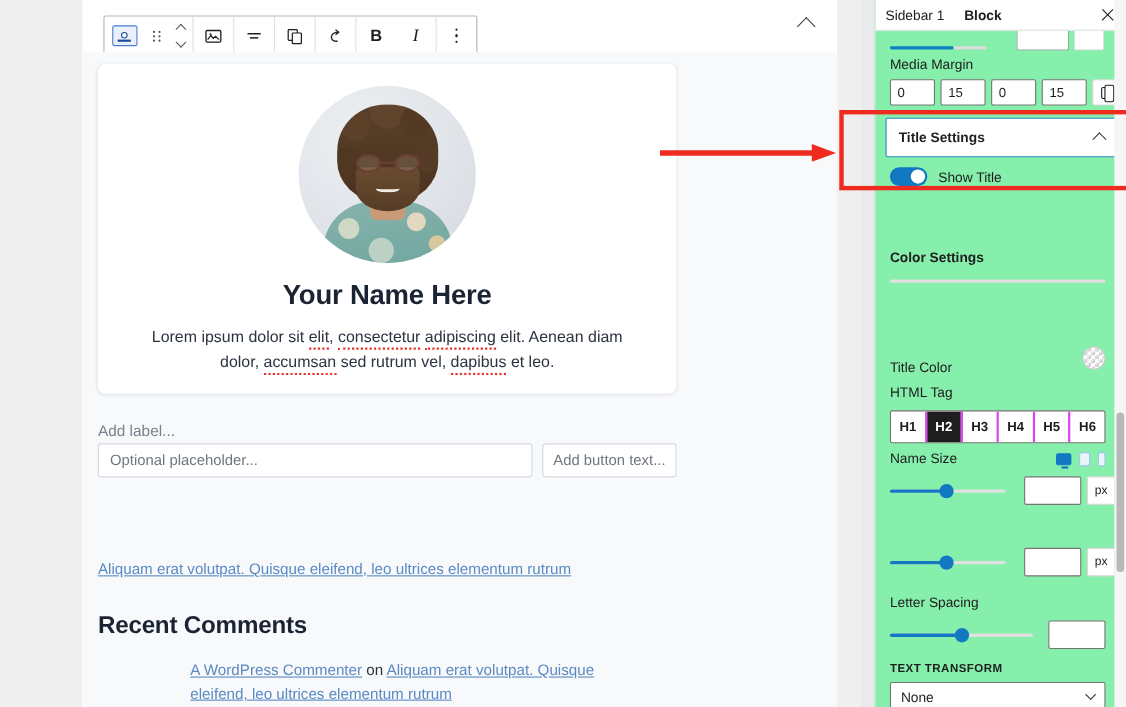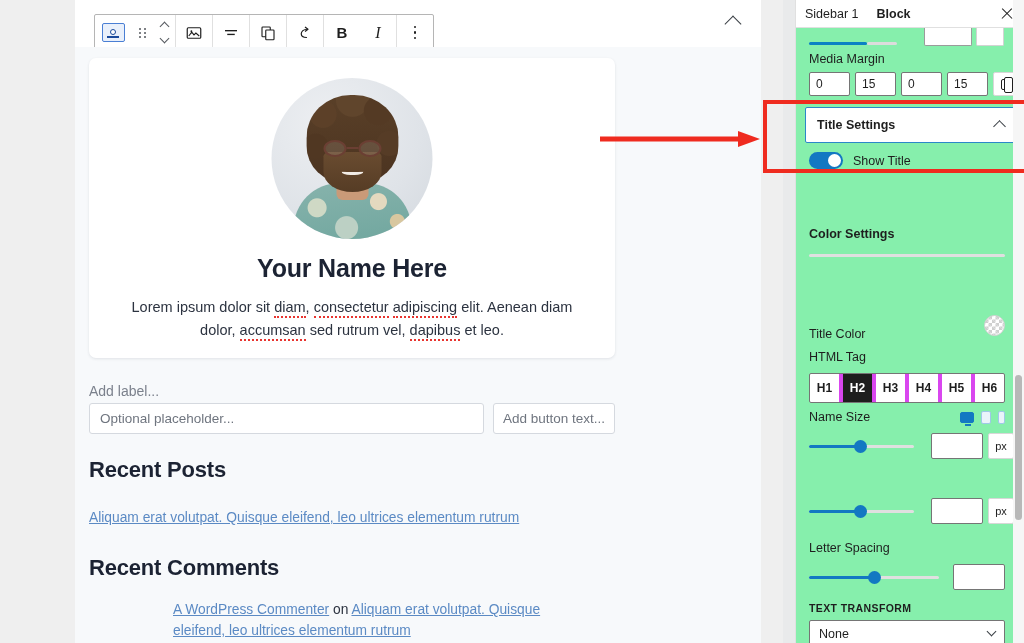--- a/index.html
+++ b/index.html
@@ -370,21 +370,21 @@
 
   .tag-group {
     position: absolute; left: 13px; top: 345px;
     width: 196px; height: 30px;
     border: 1px solid #757575; border-radius: 2px;
     display: flex; background: #fff; overflow: hidden;
   }
   .tag-btn {
     flex: 1; display: flex; align-items: center; justify-content: center;
     font-size: 12px; font-weight: bold; color: #1e1e1e;
-    border-right: 4px solid #d946ef;
+    border-right: 2px solid #d946ef;
     cursor: pointer;
   }
   .tag-btn:last-child { border-right: none; }
   .tag-btn.active { background: #1e1e1e; color: #ffffff; }
 
   .ctrl-label-row {
     position: absolute; left: 13px; width: 196px;
     display: flex; align-items: center; justify-content: space-between;
   }
   .dev-icons { display: flex; gap: 7px; align-items: center; }
@@ -556,31 +556,30 @@
           <div class="av-hair"></div>
           <div class="av-beard"></div>
           <div class="av-glasses">
               <span></span>
               <span></span>
             </div>
           <div class="av-smile"></div>
         </div>
         <div class="card-title">Your Name Here</div>
         <div class="card-desc">
-          <span>Lorem ipsum dolor sit </span><span class="sp">diam</span><span>, </span><span class="sp">consectetur</span><span> </span><span class="sp">adipiscing</span><span> elit. Aenean diam dolor, </span><span class="sp">accumsan</span><span> sed rutrum vel, </span><span class="sp">dapibus</span><span> et leo.</span>
+          <span>Lorem ipsum dolor sit </span><span class="sp">elit</span><span>, </span><span class="sp">consectetur</span><span> </span><span class="sp">adipiscing</span><span> elit. Aenean diam dolor, </span><span class="sp">accumsan</span><span> sed rutrum vel, </span><span class="sp">dapibus</span><span> et leo.</span>
         </div>
       </div>
 
       <div class="form-row-label">Add label...</div>
       <div class="form-row">
         <div class="form-input">Optional placeholder...</div>
         <div class="form-button">Add button text...</div>
       </div>
 
-      <div class="section-h2 posts-h">Recent Posts</div>
       <a class="post-link" href="#">Aliquam erat volutpat. Quisque eleifend, leo ultrices elementum rutrum</a>
 
       <div class="section-h2 comments-h">Recent Comments</div>
       <div class="comment-item">
         <a href="#">A WordPress Commenter</a><span> on </span><a href="#">Aliquam erat volutpat. Quisque eleifend, leo ultrices elementum rutrum</a>
       </div>
 
     </div>
   </div>
 

